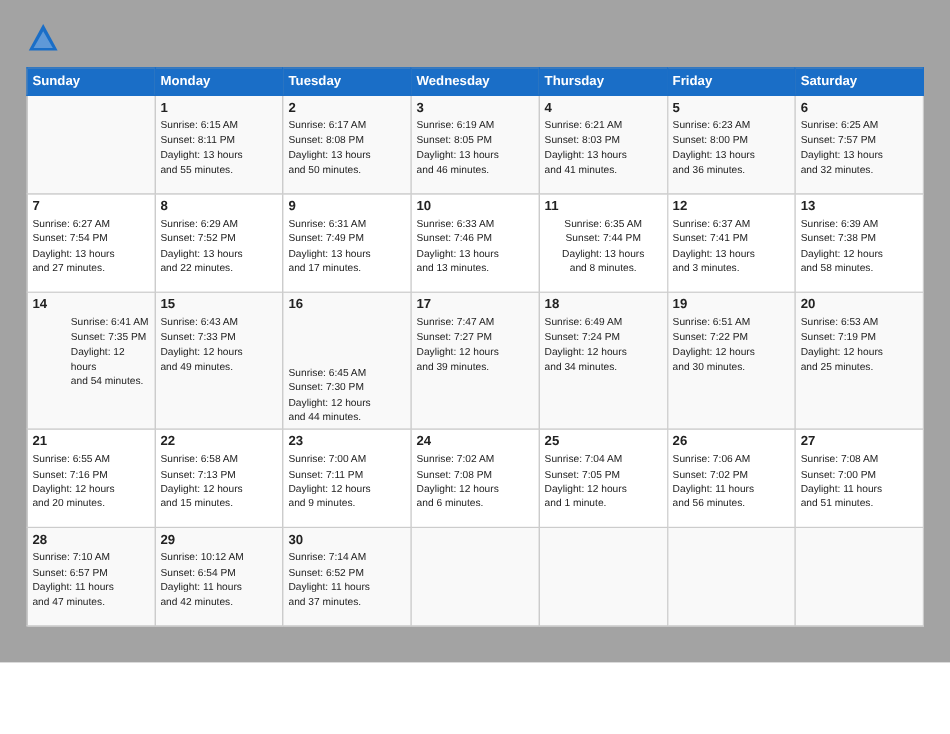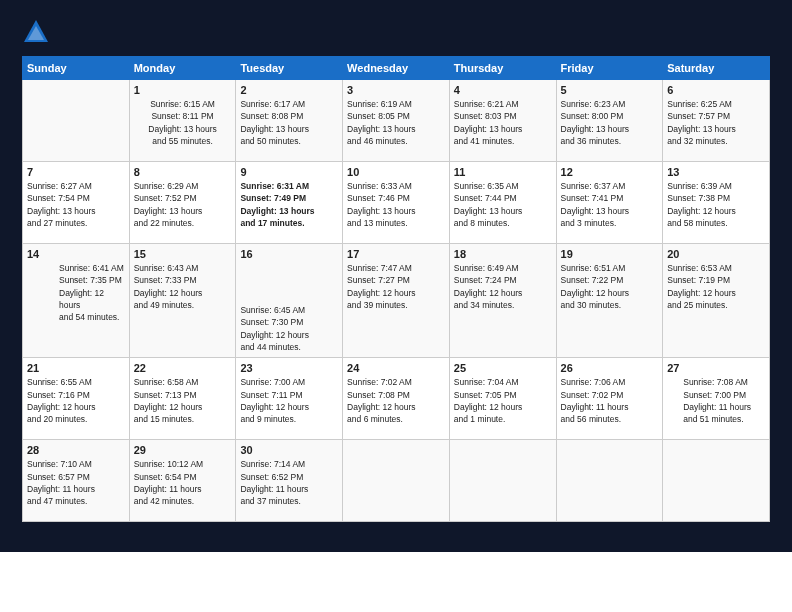--- a/index.html
+++ b/index.html
@@ -6,21 +6,21 @@
     body {
       font-family: Arial, sans-serif;
       background: #fff;
       width: 792px;
       height: 612px;
       overflow: hidden;
     }
     .page {
       width: 792px;
       height: 552px;
-      background: #0f172a;
+      background: #a3a3a3;
       padding: 18px 22px 0 22px;
     }
     .header {
       display: flex;
       justify-content: space-between;
       align-items: flex-start;
       margin-bottom: 10px;
     }
     .logo {
       display: flex;
@@ -127,21 +127,21 @@
           <th>Thursday</th>
           <th>Friday</th>
           <th>Saturday</th>
         </tr>
     </thead>
     <tbody id="calendar-body">
     <tr>
           <td></td>
           <td>
             <span class="day-number">1</span>
-            <div class="day-info" style="white-space: pre-line; text-align: center;">Sunrise: 6:15 AM
+            <div class="day-info" style="white-space: pre-line;">Sunrise: 6:15 AM
 Sunset: 8:11 PM
 Daylight: 13 hours
 and 55 minutes.</div>
           </td>
           <td>
             <span class="day-number">2</span>
             <div class="day-info" style="white-space: pre-line;">Sunrise: 6:17 AM
 Sunset: 8:08 PM
 Daylight: 13 hours
 and 50 minutes.</div>
@@ -185,35 +185,35 @@
           </td>
           <td>
             <span class="day-number">8</span>
             <div class="day-info" style="white-space: pre-line;">Sunrise: 6:29 AM
 Sunset: 7:52 PM
 Daylight: 13 hours
 and 22 minutes.</div>
           </td>
           <td>
             <span class="day-number">9</span>
-            <div class="day-info" style="white-space: pre-line; font-weight: bold;">Sunrise: 6:31 AM
+            <div class="day-info" style="white-space: pre-line;">Sunrise: 6:31 AM
 Sunset: 7:49 PM
 Daylight: 13 hours
 and 17 minutes.</div>
           </td>
           <td>
             <span class="day-number">10</span>
             <div class="day-info" style="white-space: pre-line;">Sunrise: 6:33 AM
 Sunset: 7:46 PM
 Daylight: 13 hours
 and 13 minutes.</div>
           </td>
           <td>
             <span class="day-number">11</span>
-            <div class="day-info" style="white-space: pre-line;">Sunrise: 6:35 AM
+            <div class="day-info" style="white-space: pre-line; text-align: center;">Sunrise: 6:35 AM
 Sunset: 7:44 PM
 Daylight: 13 hours
 and 8 minutes.</div>
           </td>
           <td>
             <span class="day-number">12</span>
             <div class="day-info" style="white-space: pre-line;">Sunrise: 6:37 AM
 Sunset: 7:41 PM
 Daylight: 13 hours
 and 3 minutes.</div>
@@ -315,21 +315,21 @@
           </td>
           <td>
             <span class="day-number">26</span>
             <div class="day-info" style="white-space: pre-line;">Sunrise: 7:06 AM
 Sunset: 7:02 PM
 Daylight: 11 hours
 and 56 minutes.</div>
           </td>
           <td>
             <span class="day-number">27</span>
-            <div class="day-info" style="white-space: pre-line; margin-left: 16px;">Sunrise: 7:08 AM
+            <div class="day-info" style="white-space: pre-line;">Sunrise: 7:08 AM
 Sunset: 7:00 PM
 Daylight: 11 hours
 and 51 minutes.</div>
           </td>
         </tr>
         <tr>
           <td>
             <span class="day-number">28</span>
             <div class="day-info" style="white-space: pre-line;">Sunrise: 7:10 AM
 Sunset: 6:57 PM

